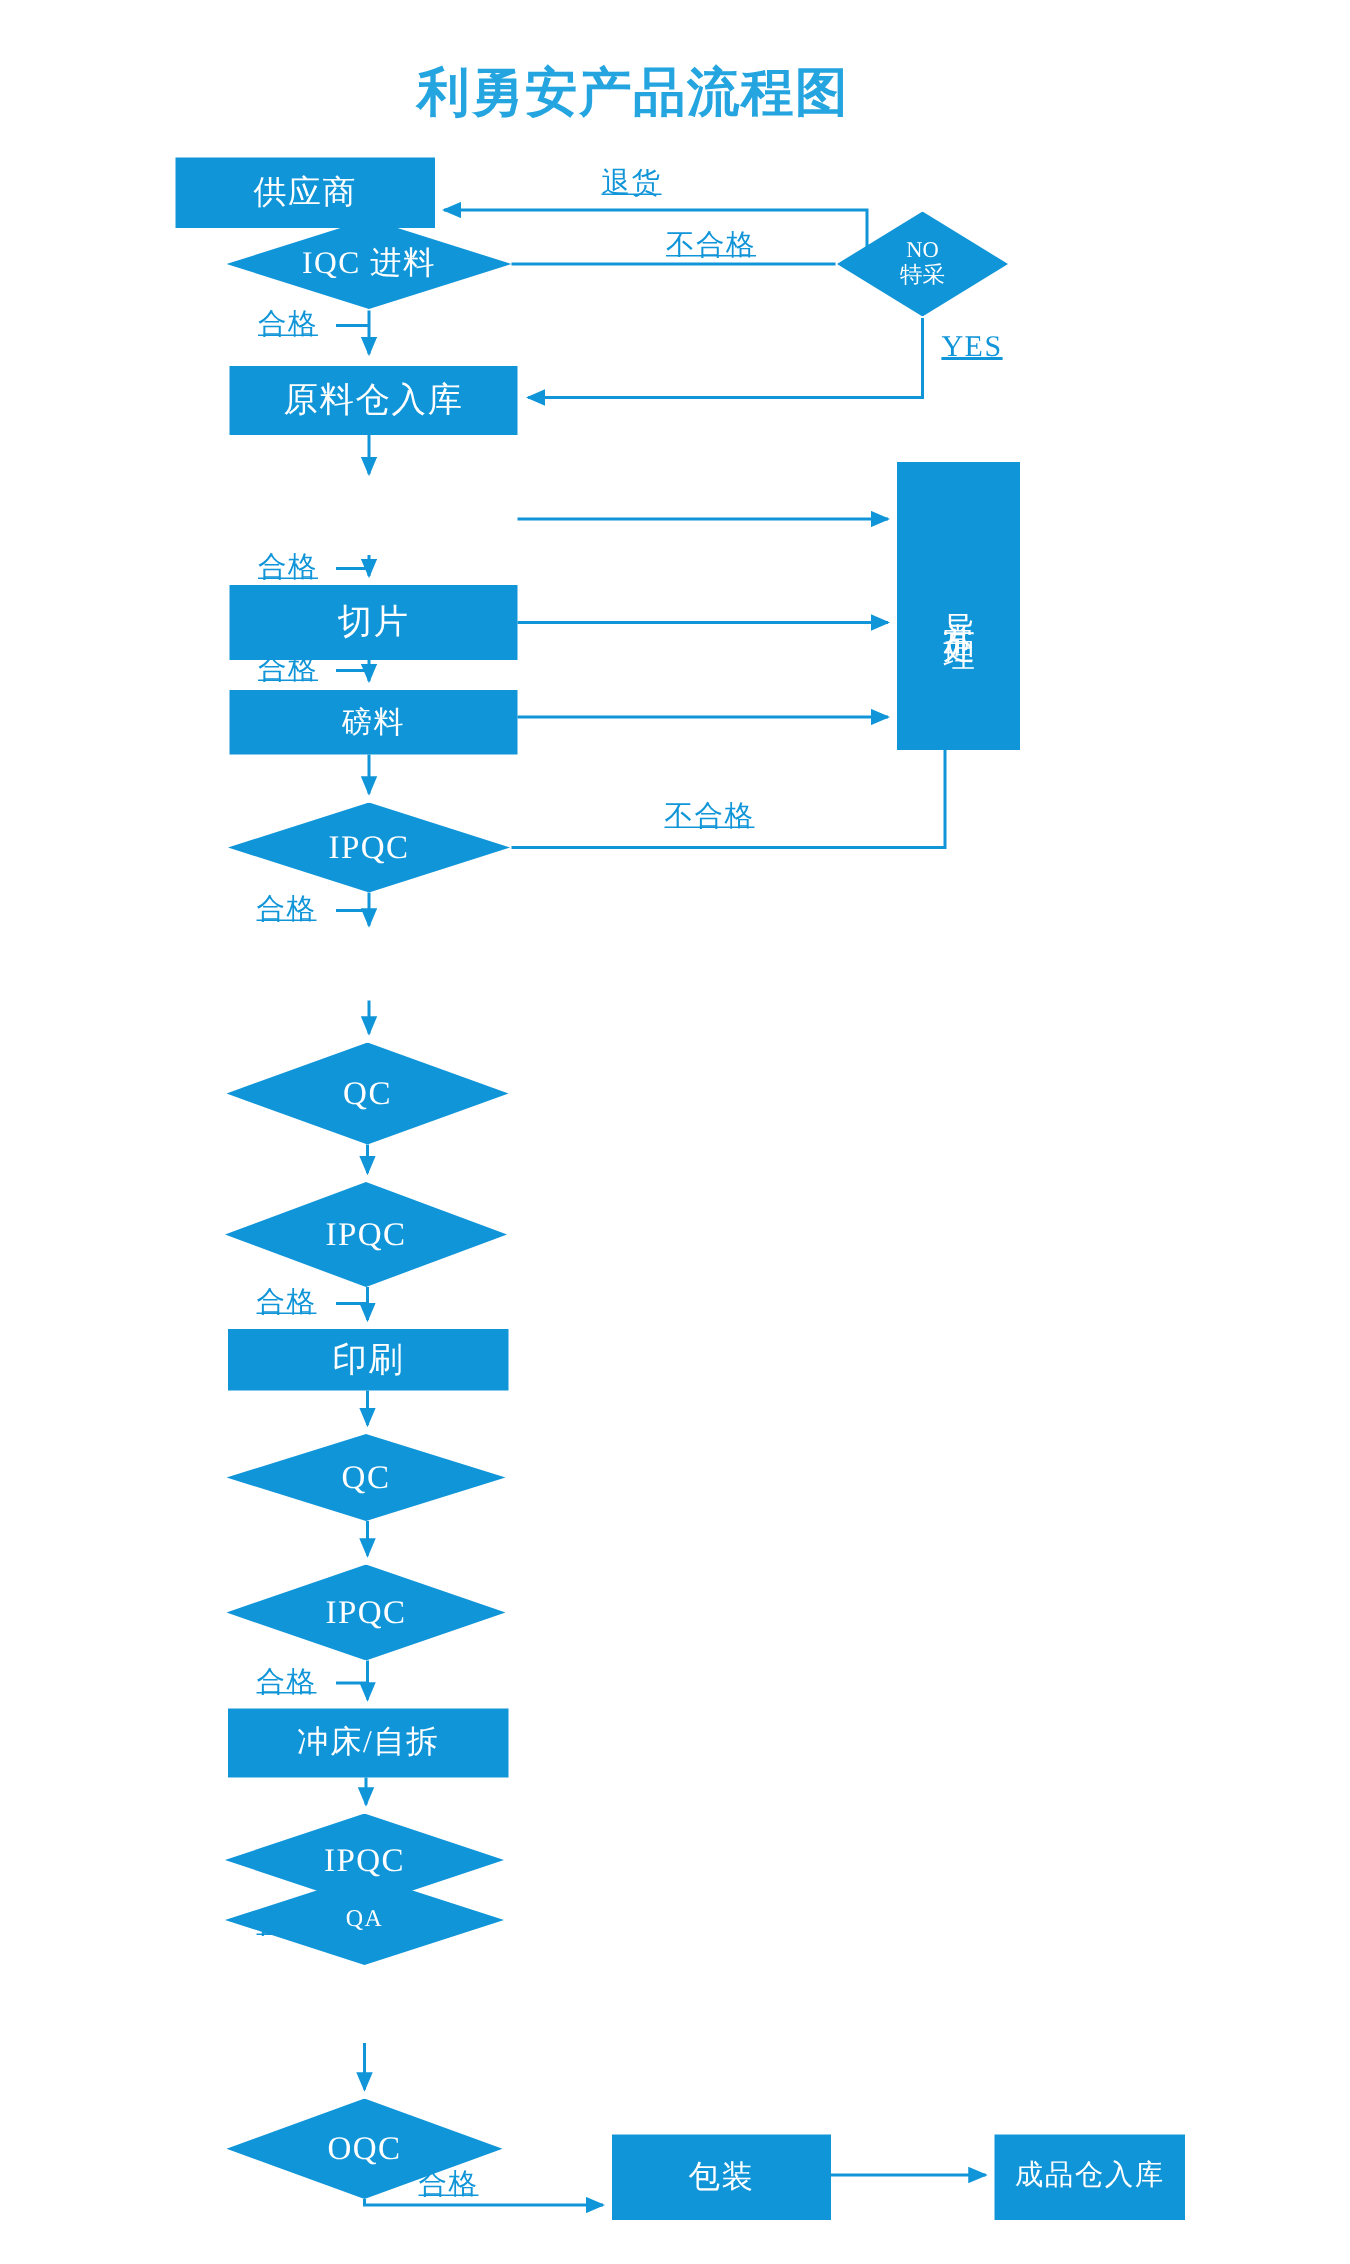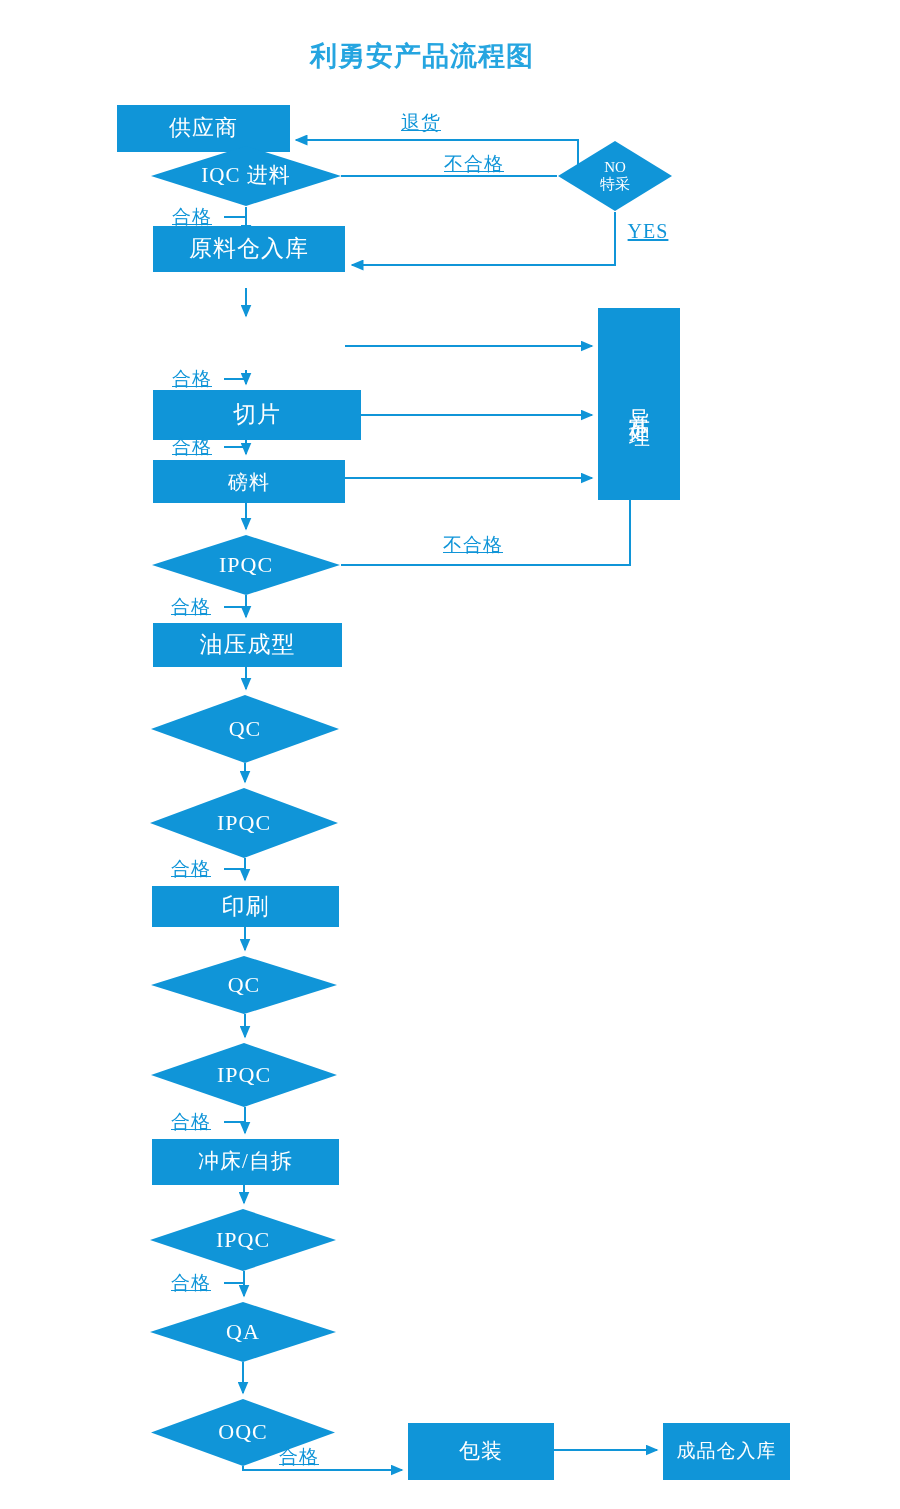--- a/index.html
+++ b/index.html
@@ -19,21 +19,21 @@
     background: var(--background);
     font-family: "Liberation Serif", serif;
     overflow: hidden;
   }
   .page-title {
     position: absolute;
     left: 422px; top: 38px;
     transform: translateX(-50%);
     font-family: Liberation Sans, sans-serif;
     font-weight: bold;
-    font-size: 27px;
+    font-size: 35px;
     letter-spacing: 1px;
     color: var(--title-text);
     white-space: nowrap;
   }
   .rect, .diamond {
     position: absolute;
     background: var(--shape-fill);
     color: var(--shape-text);
     display: flex;
     align-items: center;
@@ -114,44 +114,41 @@
 
   <div class="diamond" style="left:151px;top:146px;width:190px;height:60px;font-size:21px">
     <span>IQC 进料</span>
   </div>
 
   <div class="diamond" style="left:558px;top:141px;width:114px;height:70px;font-size:15px;letter-spacing:0;line-height:17px;flex-direction:column">
     <span>NO</span>
     <span>特采</span>
   </div>
 
-  <div class="rect" style="left:153px;top:226px;width:192px;height:46px;font-size:23px">
+  <div class="rect" style="left:153px;top:244px;width:192px;height:46px;font-size:23px">
     <span>原料仓入库</span>
   </div>
 
 
-  <div class="rect" style="left:153px;top:390px;width:208px;height:50px;font-size:23px">
+  <div class="rect" style="left:153px;top:390px;width:192px;height:50px;font-size:23px">
     <span>切片</span>
   </div>
 
   <div class="rect" style="left:153px;top:460px;width:192px;height:43px;font-size:20px">
     <span>磅料</span>
   </div>
 
   <div class="rect vert-text" style="left:598px;top:308px;width:82px;height:192px;font-size:21px">
     <span>异常处理</span>
   </div>
 
   <div class="diamond" style="left:152px;top:535px;width:188px;height:60px;font-size:22px">
     <span>IPQC</span>
   </div>
 
-  <div class="rect" style="left:153px;top:623px;width:189px;height:44px;font-size:23px">
-    <span>油压成型</span>
-  </div>
 
   <div class="diamond" style="left:151px;top:695px;width:188px;height:68px;font-size:22px">
     <span>QC</span>
   </div>
 
   <div class="diamond" style="left:150px;top:788px;width:188px;height:70px;font-size:22px">
     <span>IPQC</span>
   </div>
 
   <div class="rect" style="left:152px;top:886px;width:187px;height:41px;font-size:23px">
@@ -167,21 +164,21 @@
   </div>
 
   <div class="rect" style="left:152px;top:1139px;width:187px;height:46px;font-size:21px">
     <span>冲床/自拆</span>
   </div>
 
   <div class="diamond" style="left:150px;top:1209px;width:186px;height:62px;font-size:22px">
     <span>IPQC</span>
   </div>
 
-  <div class="diamond" style="left:150px;top:1302px;width:186px;height:60px;font-size:22px">
+  <div class="diamond" style="left:150px;top:1250px;width:186px;height:60px;font-size:16px">
     <span>QA</span>
   </div>
 
   <div class="diamond" style="left:151px;top:1399px;width:184px;height:67px;font-size:22px">
     <span>OQC</span>
   </div>
 
   <div class="rect" style="left:408px;top:1423px;width:146px;height:57px;font-size:21px">
     <span>包装</span>
   </div>

